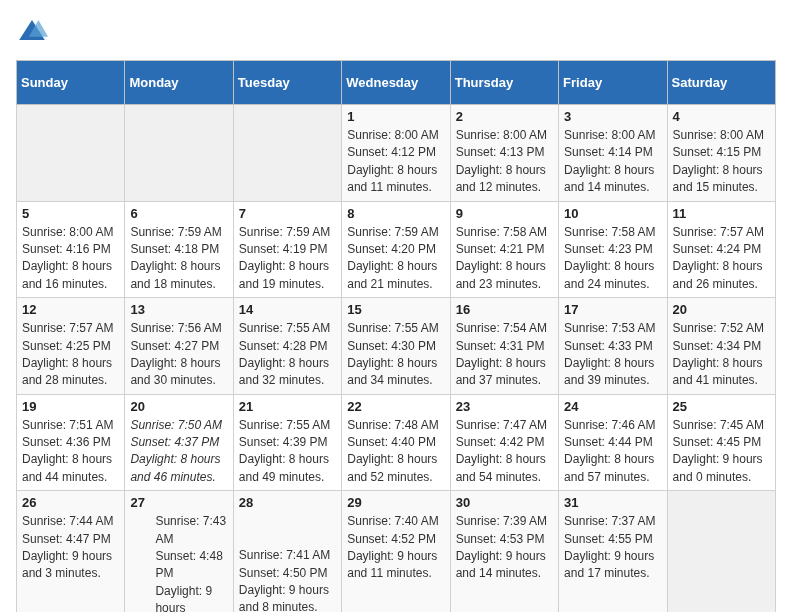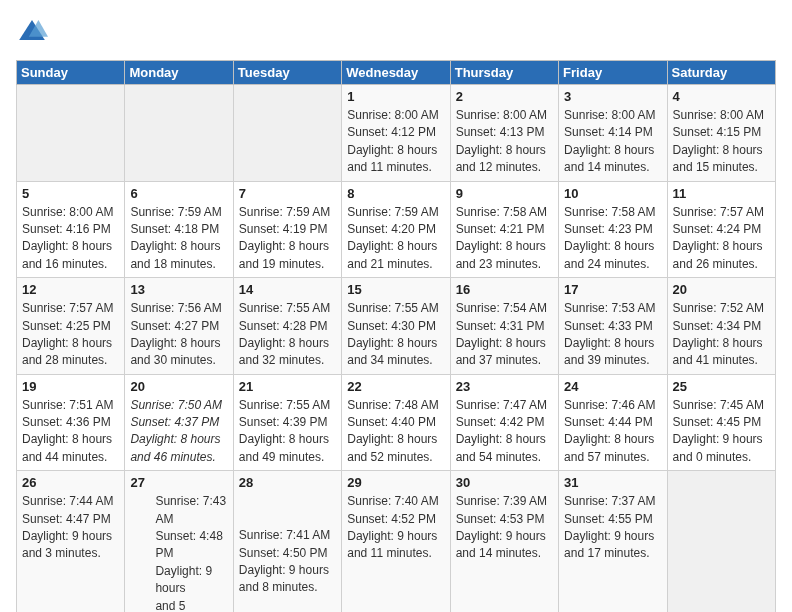--- a/index.html
+++ b/index.html
@@ -55,21 +55,21 @@
     table {
       width: 100%;
       border-collapse: collapse;
       table-layout: fixed;
     }
     thead tr {
       background-color: #2a6db5;
       color: white;
     }
     thead th {
-      padding: 4px 4px;
+      padding: 14px 4px;
       font-size: 13px;
       font-weight: bold;
       text-align: left;
       border: 1px solid #c0c0c0;
     }
     tbody tr {
       vertical-align: top;
     }
     tbody td {
       border: 1px solid #d0d0d0;

